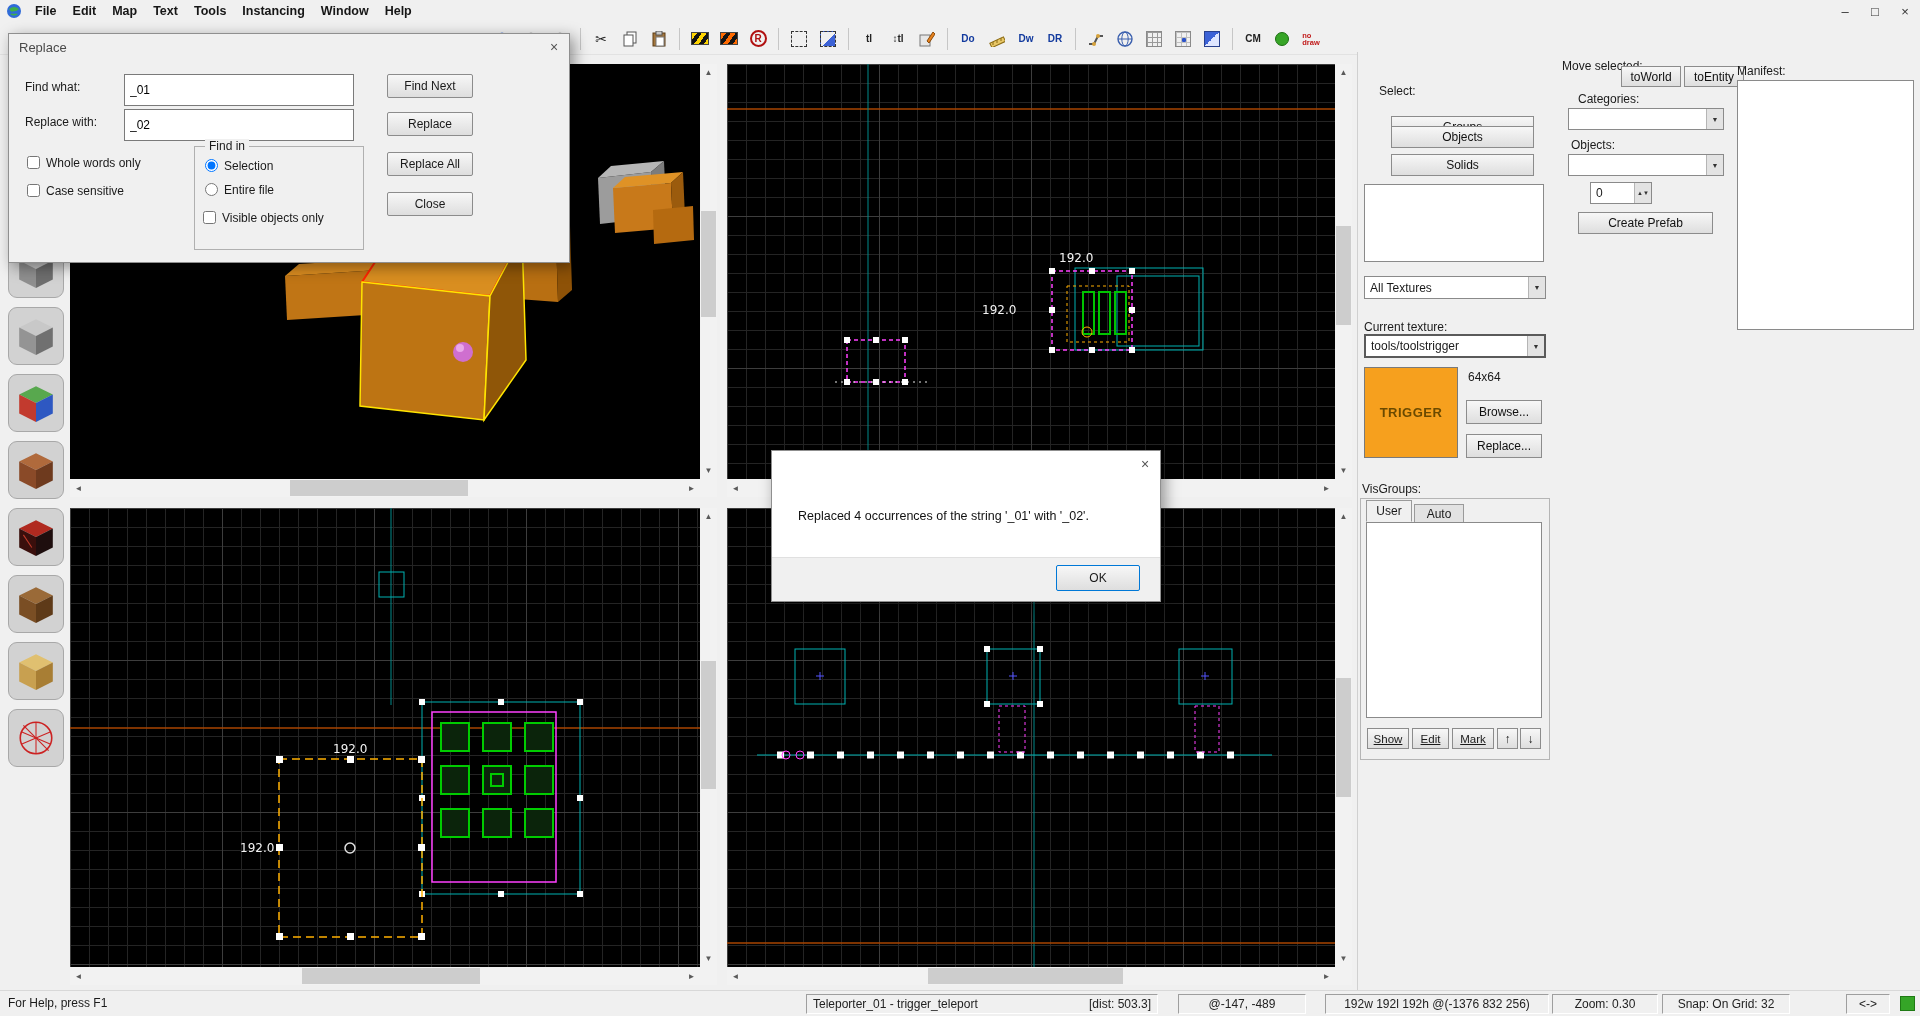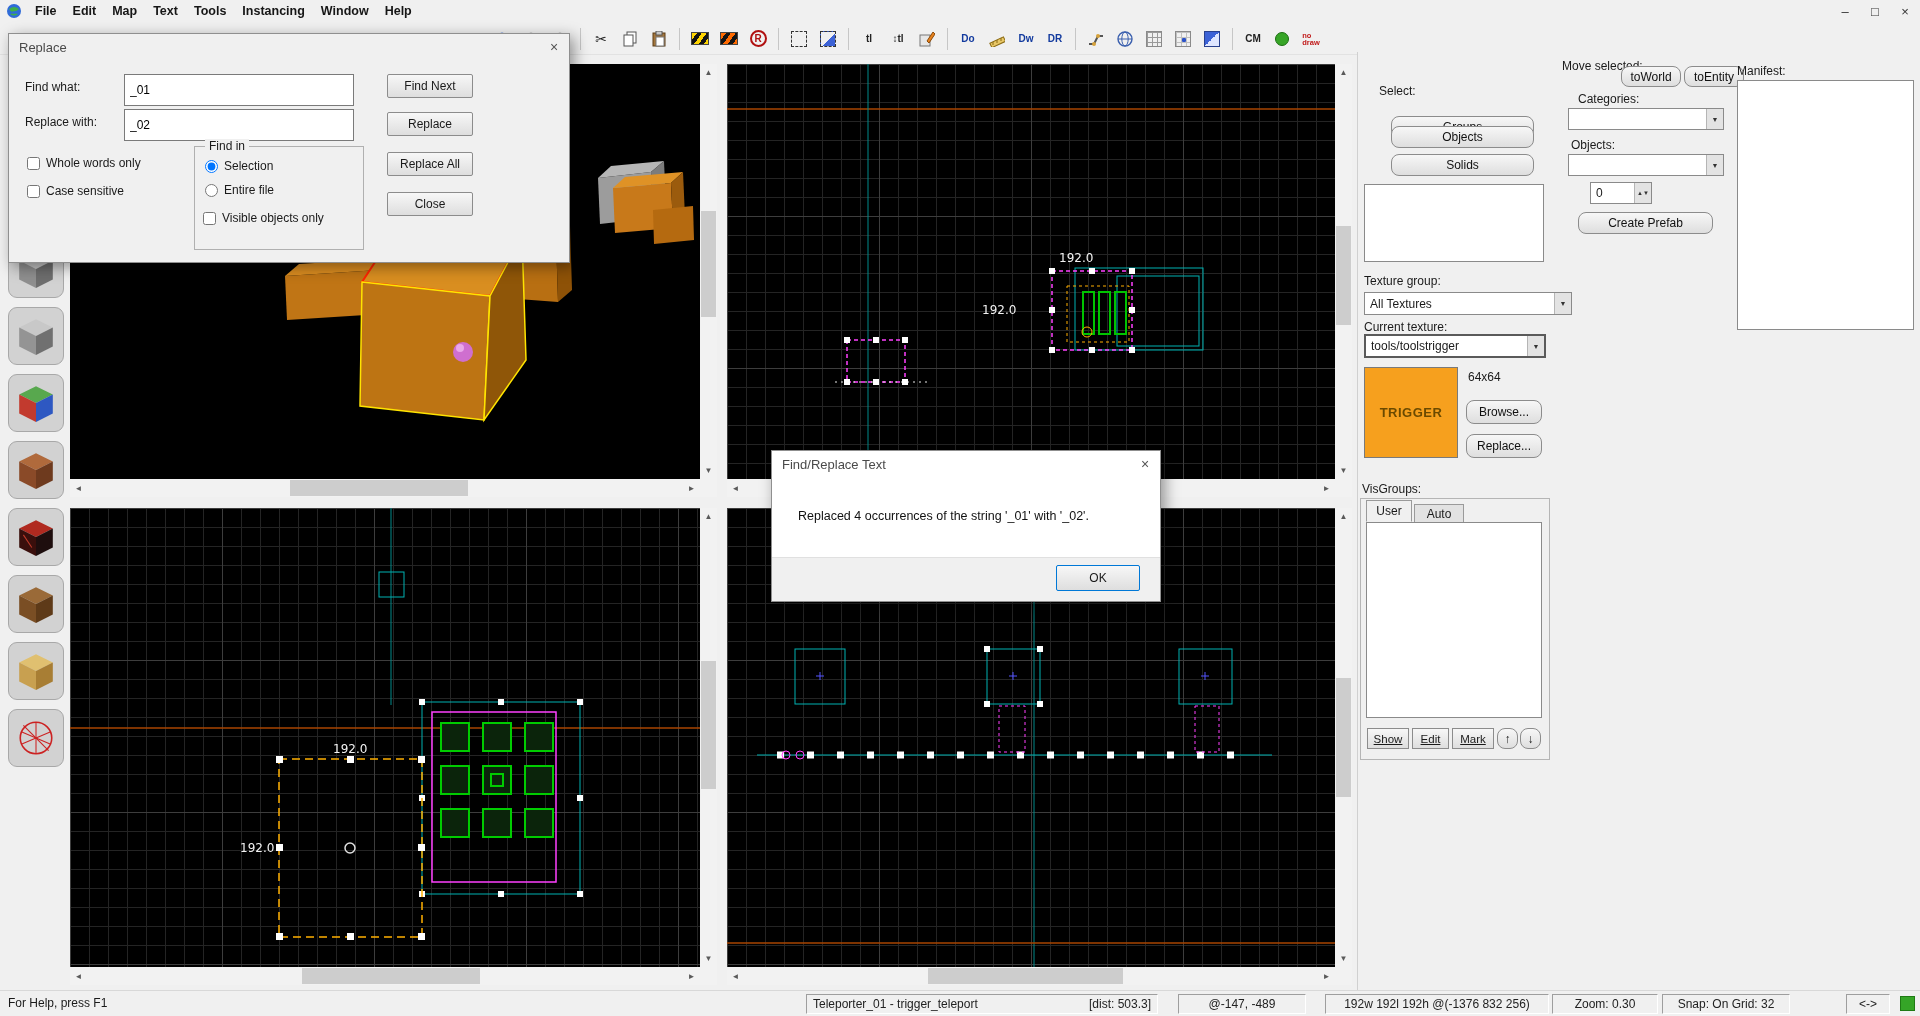--- a/index.html
+++ b/index.html
@@ -43,39 +43,39 @@
 .hscroll{position:absolute;left:0;right:17px;bottom:0;height:18px;background:#f2f2f2;display:flex}
 .sb-btn{flex:0 0 17px;display:flex;align-items:center;justify-content:center;font-size:8px;color:#5a5a5a}
 .sb-track{flex:1;position:relative}
 .sb-thumb-v{position:absolute;left:1px;right:1px;background:#cdcdcd}
 .sb-thumb-h{position:absolute;top:1px;bottom:1px;background:#cdcdcd}
 
 
 .rpanel{position:absolute;left:1357px;top:52px;width:563px;height:938px;background:#f0f0f0;border-left:1px solid #d0d0d0;z-index:2}
 .rp{position:absolute}
 .lbl{position:absolute;white-space:nowrap}
-.btn{position:absolute;background:linear-gradient(#f7f7f7,#dedede);border:1px solid #8c8c8c;border-radius:8px;display:flex;align-items:center;justify-content:center;font-size:12px;color:#111}
+.btn{position:absolute;background:linear-gradient(#f7f7f7,#dedede);border:1px solid #8c8c8c;border-radius:0;display:flex;align-items:center;justify-content:center;font-size:12px;color:#111}
 .combo{position:absolute;background:#fff;border:1px solid #8a8a8a;display:flex;align-items:stretch}
 .combo .ct{flex:1;display:flex;align-items:center;padding:0 5px;white-space:nowrap;overflow:hidden}
 .combo .ca{width:17px;background:#e3e3e3;border-left:1px solid #b5b5b5;display:flex;align-items:center;justify-content:center;font-size:7px;color:#333}
 .sunken{background:#fff;border:1px solid #8a8a8a}
 .tab{position:absolute;display:flex;align-items:center;justify-content:center;font-size:12px;border:1px solid #9a9a9a}
 .tab.active{background:#f0f0f0;border-bottom-color:#f0f0f0;z-index:2}
 .tab.inactive{background:#e2e2e2;height:20px!important;top:452px}
 .linkbtn{position:absolute;background:linear-gradient(#f7f7f7,#dedede);border:1px solid #8c8c8c;display:flex;align-items:center;justify-content:center;font-size:11.5px;text-decoration:underline}
 
 
 .texprev{position:absolute;border:1px solid #7a7a7a;display:flex;align-items:center;justify-content:center;font-weight:700;font-size:13px;letter-spacing:.5px;color:#6b4a00}
 
 
 .dlg{position:absolute;background:#f0f0f0;border:1px solid #8f8f8f;box-shadow:4px 4px 14px rgba(0,0,0,.4)}
 .dlg-title{position:absolute;top:0;left:0;right:0;height:26px;display:flex;align-items:center;padding:0 10px;color:#4a4a4a;font-size:13px}
 .dlg-close{position:absolute;right:4px;top:3px;width:22px;height:20px;display:flex;align-items:center;justify-content:center;color:#555;font-size:14px}
 .txt{position:absolute;height:22px;border:1px solid #7a7a7a;background:#fff;font-family:inherit;font-size:12px;padding:15px 5px}
-.chk{position:absolute;display:flex;align-items:flex-end;gap:6px}
+.chk{position:absolute;display:flex;align-items:flex-start;gap:6px}
 .chk input{margin:0;width:13px;height:13px}
 .grpbox{position:absolute;border:1px solid #b0b0b0}
 .grpbox .legend{position:absolute;top:-8px;left:10px;background:#f0f0f0;padding:0 4px}
 .dbtn{position:absolute;width:86px;height:24px;background:linear-gradient(#f7f7f7,#dedede);border:1px solid #8c8c8c;border-radius:2px;display:flex;align-items:center;justify-content:center}
 
 
 .statusbar{position:absolute;left:0;right:0;bottom:0;height:26px;background:#f0f0f0;border-top:1px solid #d8d8d8;z-index:3}
 .sseg{position:absolute;top:3px;height:20px;display:flex;align-items:center;justify-content:center;padding:0 6px;border:1px solid;border-color:#9e9e9e #ffffff #ffffff #9e9e9e;background:#f0f0f0;white-space:nowrap;font-size:12px;color:#222}
 .shelp{position:absolute;left:8px;top:5px}
 .sgrn{position:absolute;right:5px;top:5px;width:15px;height:15px;background:#35a527;border:1px solid #1f7a14}
@@ -515,21 +515,21 @@
       <span class="ct"></span>
         <span class="ca">▼</span>
     </div>
     <div class="combo" style="left:232px;top:130px;width:62px;height:22px">
       <span class="ct">0</span>
       <span class="ca" style="flex-direction:column;font-size:6px;line-height:7px">▲▼</span>
     </div>
     <div class="btn" style="left:220px;top:160px;width:135px;height:22px">Create Prefab</div>
 
     <div class="lbl" style="left:6px;top:222px">Texture group:</div>
-    <div class="combo" style="left:6px;top:240px;width:208px;height:23px">
+    <div class="combo" style="left:6px;top:224px;width:182px;height:23px">
       <span class="ct">All Textures</span>
         <span class="ca">▼</span>
     </div>
     <div class="lbl" style="left:6px;top:268px">Current texture:</div>
     <div class="combo" style="left:6px;top:282px;width:182px;height:24px;border:2px solid #5a5a5a">
       <span class="ct">tools/toolstrigger</span>
         <span class="ca">▼</span>
     </div>
     <div class="texprev" style="left:6px;top:315px;width:94px;height:91px;background:#f6a01e">
       <span>TRIGGER</span>
@@ -610,22 +610,19 @@
           <span>Visible objects only</span>
         </label>
     </div>
     <div class="dbtn" style="left:378px;top:40px">Find Next</div>
     <div class="dbtn" style="left:378px;top:78px">Replace</div>
     <div class="dbtn" style="left:378px;top:118px">Replace All</div>
     <div class="dbtn" style="left:378px;top:158px">Close</div>
   </div>
 
   <div class="dlg" style="left:771px;top:450px;width:390px;height:152px;background:#fff;z-index:21">
-    <div class="dlg-title">
-        <span>Find/Replace Text</span>
-      </div>
     <div class="dlg-close">×</div>
     <div class="lbl" style="left:26px;top:58px;font-size:12.5px;color:#111">Replaced 4 occurrences of the string '_01' with '_02'.</div>
     <div style="position:absolute;left:0;right:0;bottom:0;height:44px;background:#f0f0f0;border-top:1px solid #e0e0e0"></div>
     <div class="dbtn" style="left:284px;top:114px;width:84px;height:26px;border:1px solid #0078d7">OK</div>
   </div>
 
 </div>
 
 </body></html>

